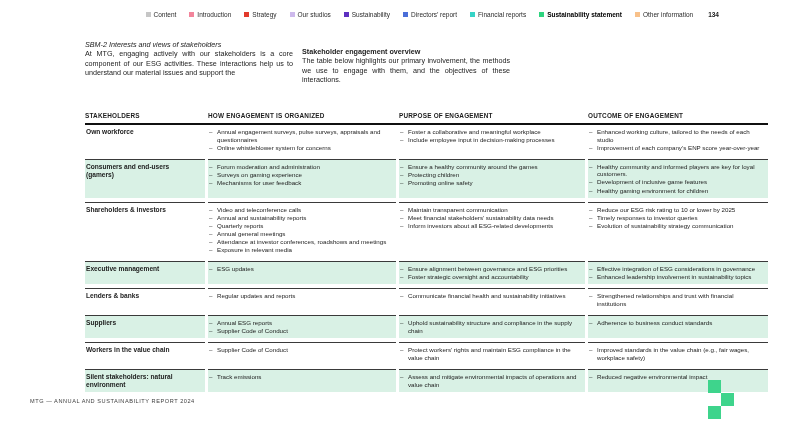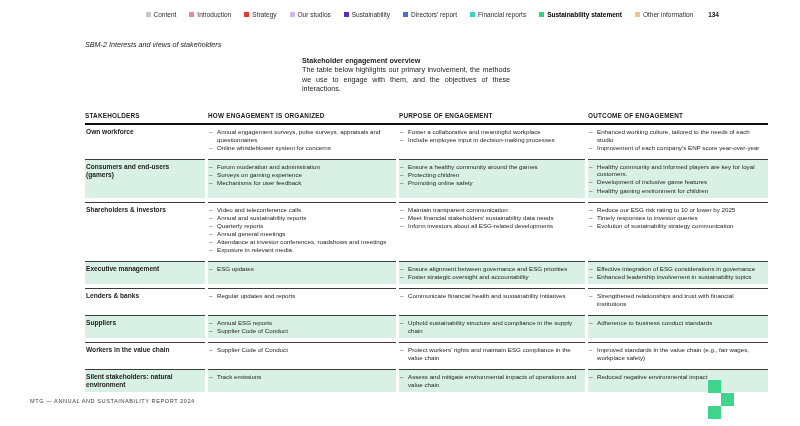--- a/index.html
+++ b/index.html
@@ -21,21 +21,21 @@
   .nav-item.em{font-weight:bold;color:#000;}
   .pagenum{font-size:6.5px;font-weight:bold;margin-left:2px;}
 
   
   .main{position:absolute;left:85px;top:40px;width:683px;}
 
   .intro{display:grid;grid-template-columns:repeat(3,1fr);column-gap:9px;width:642px;min-height:72px;}
   .intro .col{font-size:7.2px;line-height:9.3px;}
   .kicker{font-style:italic;font-size:7.2px;line-height:9.3px;}
   .intro h3{font-size:7.2px;line-height:9.3px;font-weight:bold;margin-top:9.5px;}
-  .intro .col3 h3{margin-top:16px;}
+  .intro .col3 h3{margin-top:7px;}
   .intro p{text-align:justify;}
 
   
   .stake-table{width:683px;}
   .t-head{display:grid;grid-template-columns:120px 188px 186px 180px;column-gap:3px;
     border-bottom:2px solid var(--rule-dark);padding-bottom:4px;}
   .hc{font-size:6.4px;font-weight:bold;letter-spacing:.2px;}
   .t-row{display:grid;grid-template-columns:120px 188px 186px 180px;column-gap:3px;padding-bottom:4px;}
   .t-row .cell{padding:3px 8px 3px 0;font-size:6.2px;line-height:7.6px;}
   .t-row + .t-row .cell{border-top:1px solid var(--rule-row);}
@@ -95,20 +95,21 @@
           <span>Other information</span>
         </span>
       </div>
     <span class="pagenum">134</span>
   </nav>
 
   <main class="main">
     <section class="intro">
       <div class="col">
         <div class="kicker">SBM-2 Interests and views of stakeholders</div>
+        <p>At MTG, engaging actively with our stakeholders is a core component of our ESG activities. These interactions help us to understand our material issues and support the</p>
       </div>
       <div class="col col3">
         <h3>Stakeholder engagement overview</h3>
         <p>The table below highlights our primary involvement, the methods we use to engage with them, and the objectives of these interactions.</p>
       </div>
     </section>
 
     <section class="stake-table">
       <div class="t-head">
         <div class="hc">STAKEHOLDERS</div>

